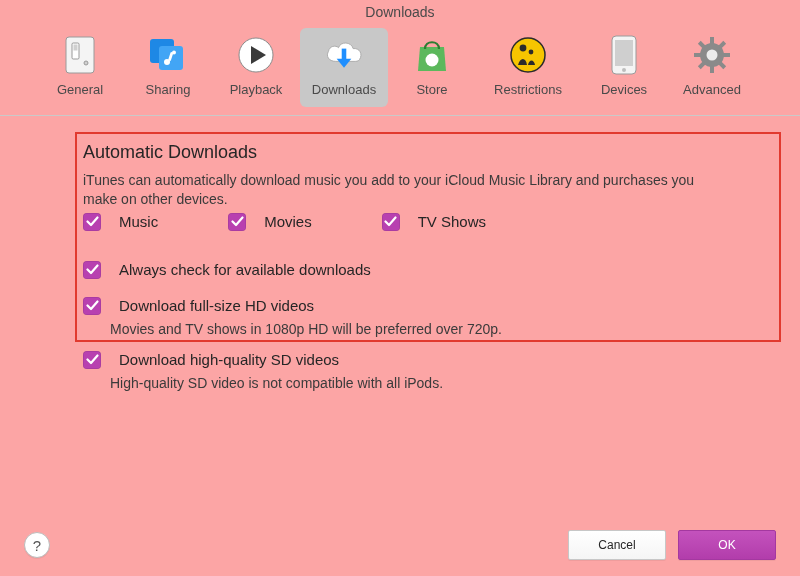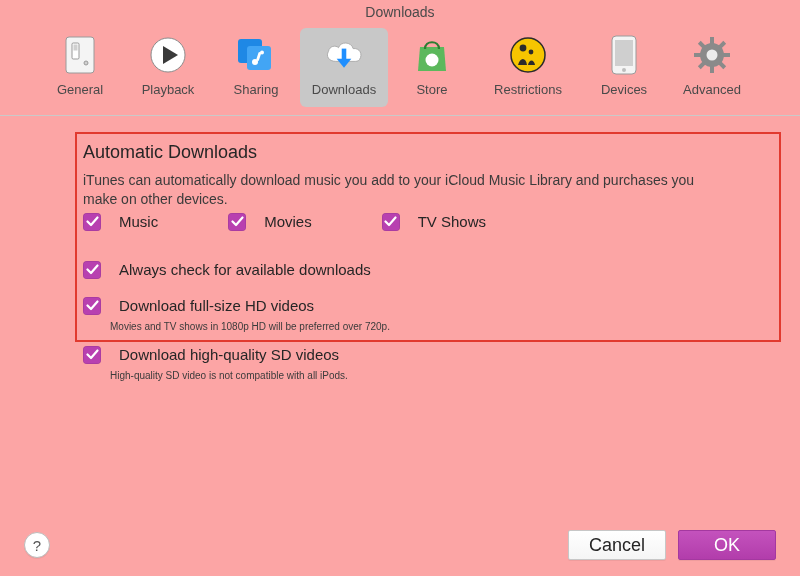--- a/index.html
+++ b/index.html
@@ -105,21 +105,21 @@
     border-radius: 4px;
     background: #b840b0;
     display: flex;
     align-items: center;
     justify-content: center;
     box-shadow: inset 0 0 0 0.5px rgba(0,0,0,.15);
     flex-shrink: 0;
   }
   .cb svg { display: block; }
   .sub-desc {
-    font-size: 10px;
+    font-size: 14px;
     color: #3b3b3b;
     margin: -4px 0 14px 27px;
   }
   .highlight-box {
     position: absolute;
     border: 2px solid #e13a2f;
     pointer-events: none;
     left: 75px;
     top: 132px;
     width: 702px;
@@ -145,21 +145,21 @@
     justify-content: center;
     font-size: 15px;
     color: #555;
     box-shadow: 0 1px 0 rgba(0,0,0,.05);
   }
   .spacer { flex: 1; }
   .btn {
     min-width: 96px;
     height: 28px;
     border-radius: 2px;
-    font-size: 18px;
+    font-size: 12px;
     display: flex;
     align-items: center;
     justify-content: center;
     border: 1px solid #c7c7c7;
     background: linear-gradient(#ffffff, #f5f5f5);
     color: #262626;
     box-shadow: 0 1px 0 rgba(0,0,0,.05);
   }
   .btn.primary {
     background: linear-gradient(#c452bd, #b23dab);
@@ -179,43 +179,43 @@
     <div class="tool-item">
       <div class="tool-icon">
         <svg width="36" height="40" viewBox="0 0 36 40">
           <rect x="4" y="2" width="28" height="36" rx="3" fill="#f4f4f4" stroke="#9a9a9a"></rect>
           <rect x="10" y="8" width="7" height="16" rx="1.2" fill="#fff" stroke="#9a9a9a"></rect>
           <rect x="11.5" y="9.5" width="4" height="6" fill="#d0d0d0"></rect>
           <circle cx="24" cy="28" r="2" fill="#d0d0d0" stroke="#9a9a9a"></circle>
         </svg>
       </div>
       <div class="tool-label">General</div>
-    </div>
-
-    <div class="tool-item">
-      <div class="tool-icon">
-        <svg width="40" height="40" viewBox="0 0 40 40">
-          <circle cx="20" cy="20" r="17" fill="#fff" stroke="#8c8c8c"></circle>
-          <polygon points="15,11 30,20 15,29" fill="#3a3a3a"></polygon>
-        </svg>
-      </div>
-      <div class="tool-label">Playback</div>
     </div>
 
     <div class="tool-item">
       <div class="tool-icon">
         <svg width="42" height="40" viewBox="0 0 42 40">
           <rect x="3" y="4" width="24" height="24" rx="3" fill="#1e88e5"></rect>
           <rect x="12" y="11" width="24" height="24" rx="3" fill="#42a5f5"></rect>
           <circle cx="20" cy="27" r="3" fill="#fff"></circle>
           <rect x="22.3" y="17" width="2.8" height="9" rx="1.2" fill="#fff" transform="rotate(18 23.7 21.5)"></rect>
           <circle cx="27" cy="17.5" r="2" fill="#fff"></circle>
         </svg>
       </div>
       <div class="tool-label">Sharing</div>
+    </div>
+
+    <div class="tool-item">
+      <div class="tool-icon">
+        <svg width="40" height="40" viewBox="0 0 40 40">
+          <circle cx="20" cy="20" r="17" fill="#fff" stroke="#8c8c8c"></circle>
+          <polygon points="15,11 30,20 15,29" fill="#3a3a3a"></polygon>
+        </svg>
+      </div>
+      <div class="tool-label">Playback</div>
     </div>
 
     <div class="tool-item selected">
       <div class="tool-icon">
         <svg width="46" height="38" viewBox="0 0 46 38">
           <path d="M14 26 C6 26 3 20 6 15 C7 9 14 8 17 11 C19 4 31 4 33 12 C40 11 44 18 40 24 C39 26 36 26 34 26 Z" fill="#fff" stroke="#a8a8a8"></path>
           <g fill="#1f8fff">
             <rect x="20.5" y="12" width="5" height="12"></rect>
             <polygon points="15,23 31,23 23,33"></polygon>
           </g>

